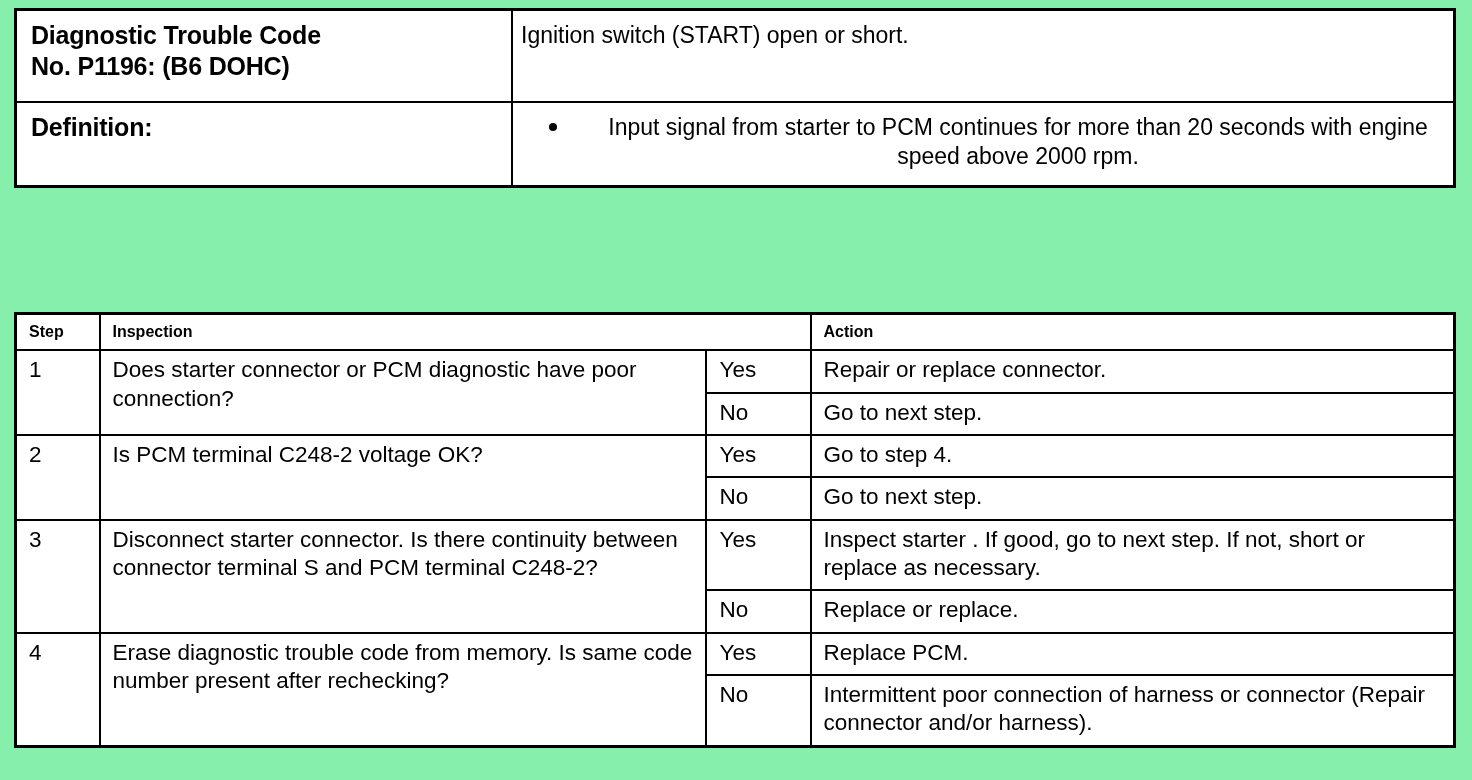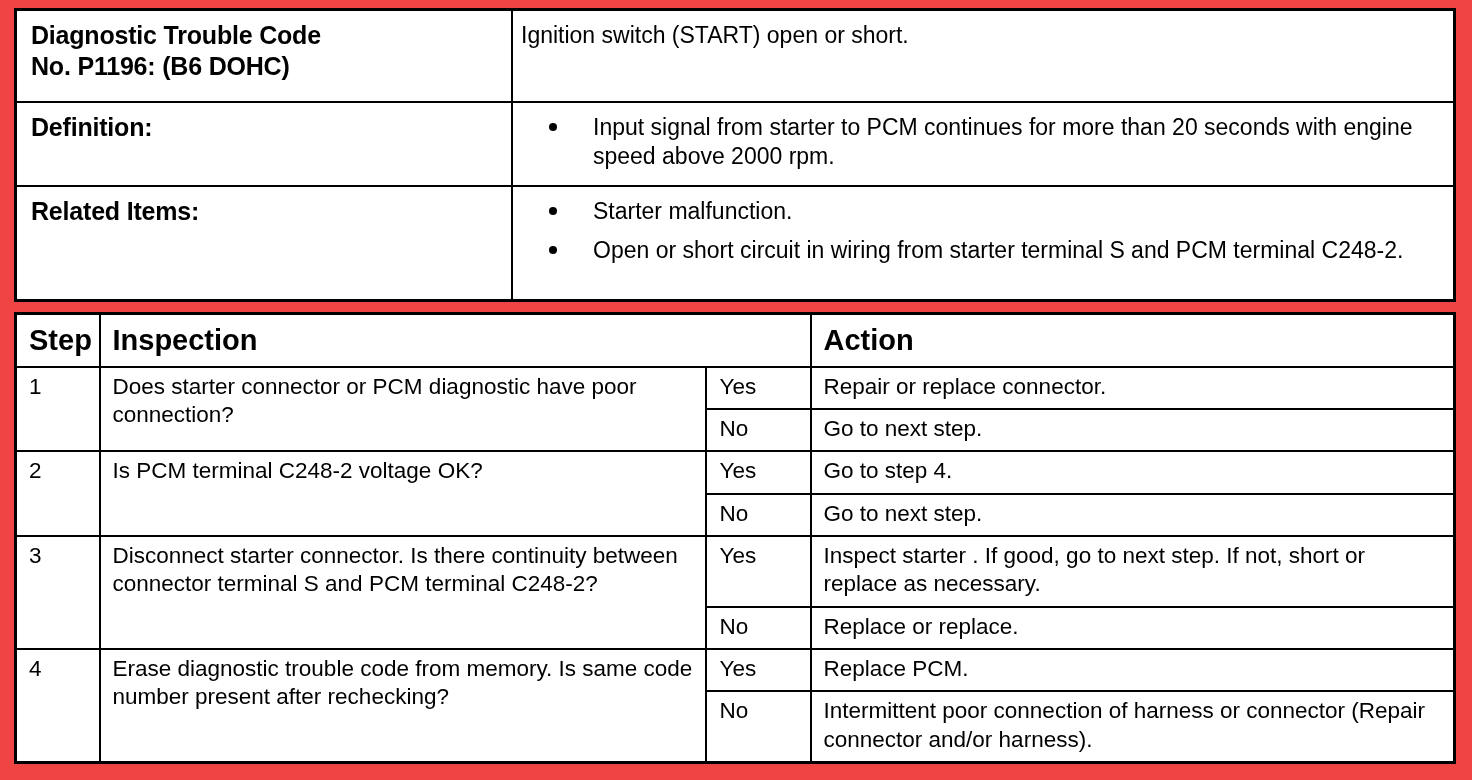--- a/index.html
+++ b/index.html
@@ -12,21 +12,21 @@
     height: 780px;
     font-family: "Liberation Sans", sans-serif;
     color: #000000;
     overflow: hidden;
   }
 
   .page {
     position: relative;
     width: 1472px;
     height: 780px;
-    background: #ef4444;
+    background: #86efac;
   }
 
   
   .doc-table {
     position: absolute;
     border-collapse: collapse;
     table-layout: fixed;
     background: #ffffff;
   }
   .doc-table td,
@@ -67,20 +67,21 @@
   }
   .row-code td { height: 72px; }
   .row-definition td { height: 64px; }
   .row-related td { height: 94px; }
 
   
   ul.bullets {
     margin: 0;
     padding: 0;
     list-style: none;
+    text-align: center;
   }
   ul.bullets > li {
     position: relative;
     padding-left: 72px;
     margin: 0 0 10px 0;
     font-size: 23px;
     line-height: 1.26;
   }
   ul.bullets > li:last-child { margin-bottom: 0; }
   ul.bullets > li .bullet-dot {
@@ -100,21 +101,21 @@
     width: 1442px;
   }
   #steps-table td,
   #steps-table th {
     padding: 5px 10px 7px 12px;
     font-size: 22.5px;
     line-height: 1.26;
   }
   #steps-table th {
     font-weight: bold;
-    font-size: 29px;
+    font-size: 16px;
     padding-top: 7px;
   }
   .col-step   { width: 84px; }
   .col-yesno  { width: 104px; }
   .col-action { width: 644px; }
 
   .cell-step {
     text-align: center;
     font-size: 23px;
     padding-left: 0;
@@ -151,35 +152,20 @@
         <td class="value-cell">
           <ul class="bullets">
             <li>
               <span class="bullet-dot"></span>
               <span>Input signal from starter to PCM continues for more than 20 seconds with engine speed above 2000 rpm.</span>
             </li>
           </ul>
         </td>
       </tr>
 
-      <tr class="row-related">
-        <td class="label-cell">Related Items:</td>
-        <td class="value-cell">
-          <ul class="bullets">
-            <li>
-              <span class="bullet-dot"></span>
-              <span>Starter malfunction.</span>
-            </li>
-            <li>
-              <span class="bullet-dot"></span>
-              <span>Open or short circuit in wiring from starter terminal S and PCM terminal C248-2.</span>
-            </li>
-          </ul>
-        </td>
-      </tr>
     </tbody>
   </table>
 
   <table id="steps-table" class="doc-table">
     <colgroup>
       <col class="col-step">
       <col>
       <col class="col-yesno">
       <col class="col-action">
     </colgroup>

